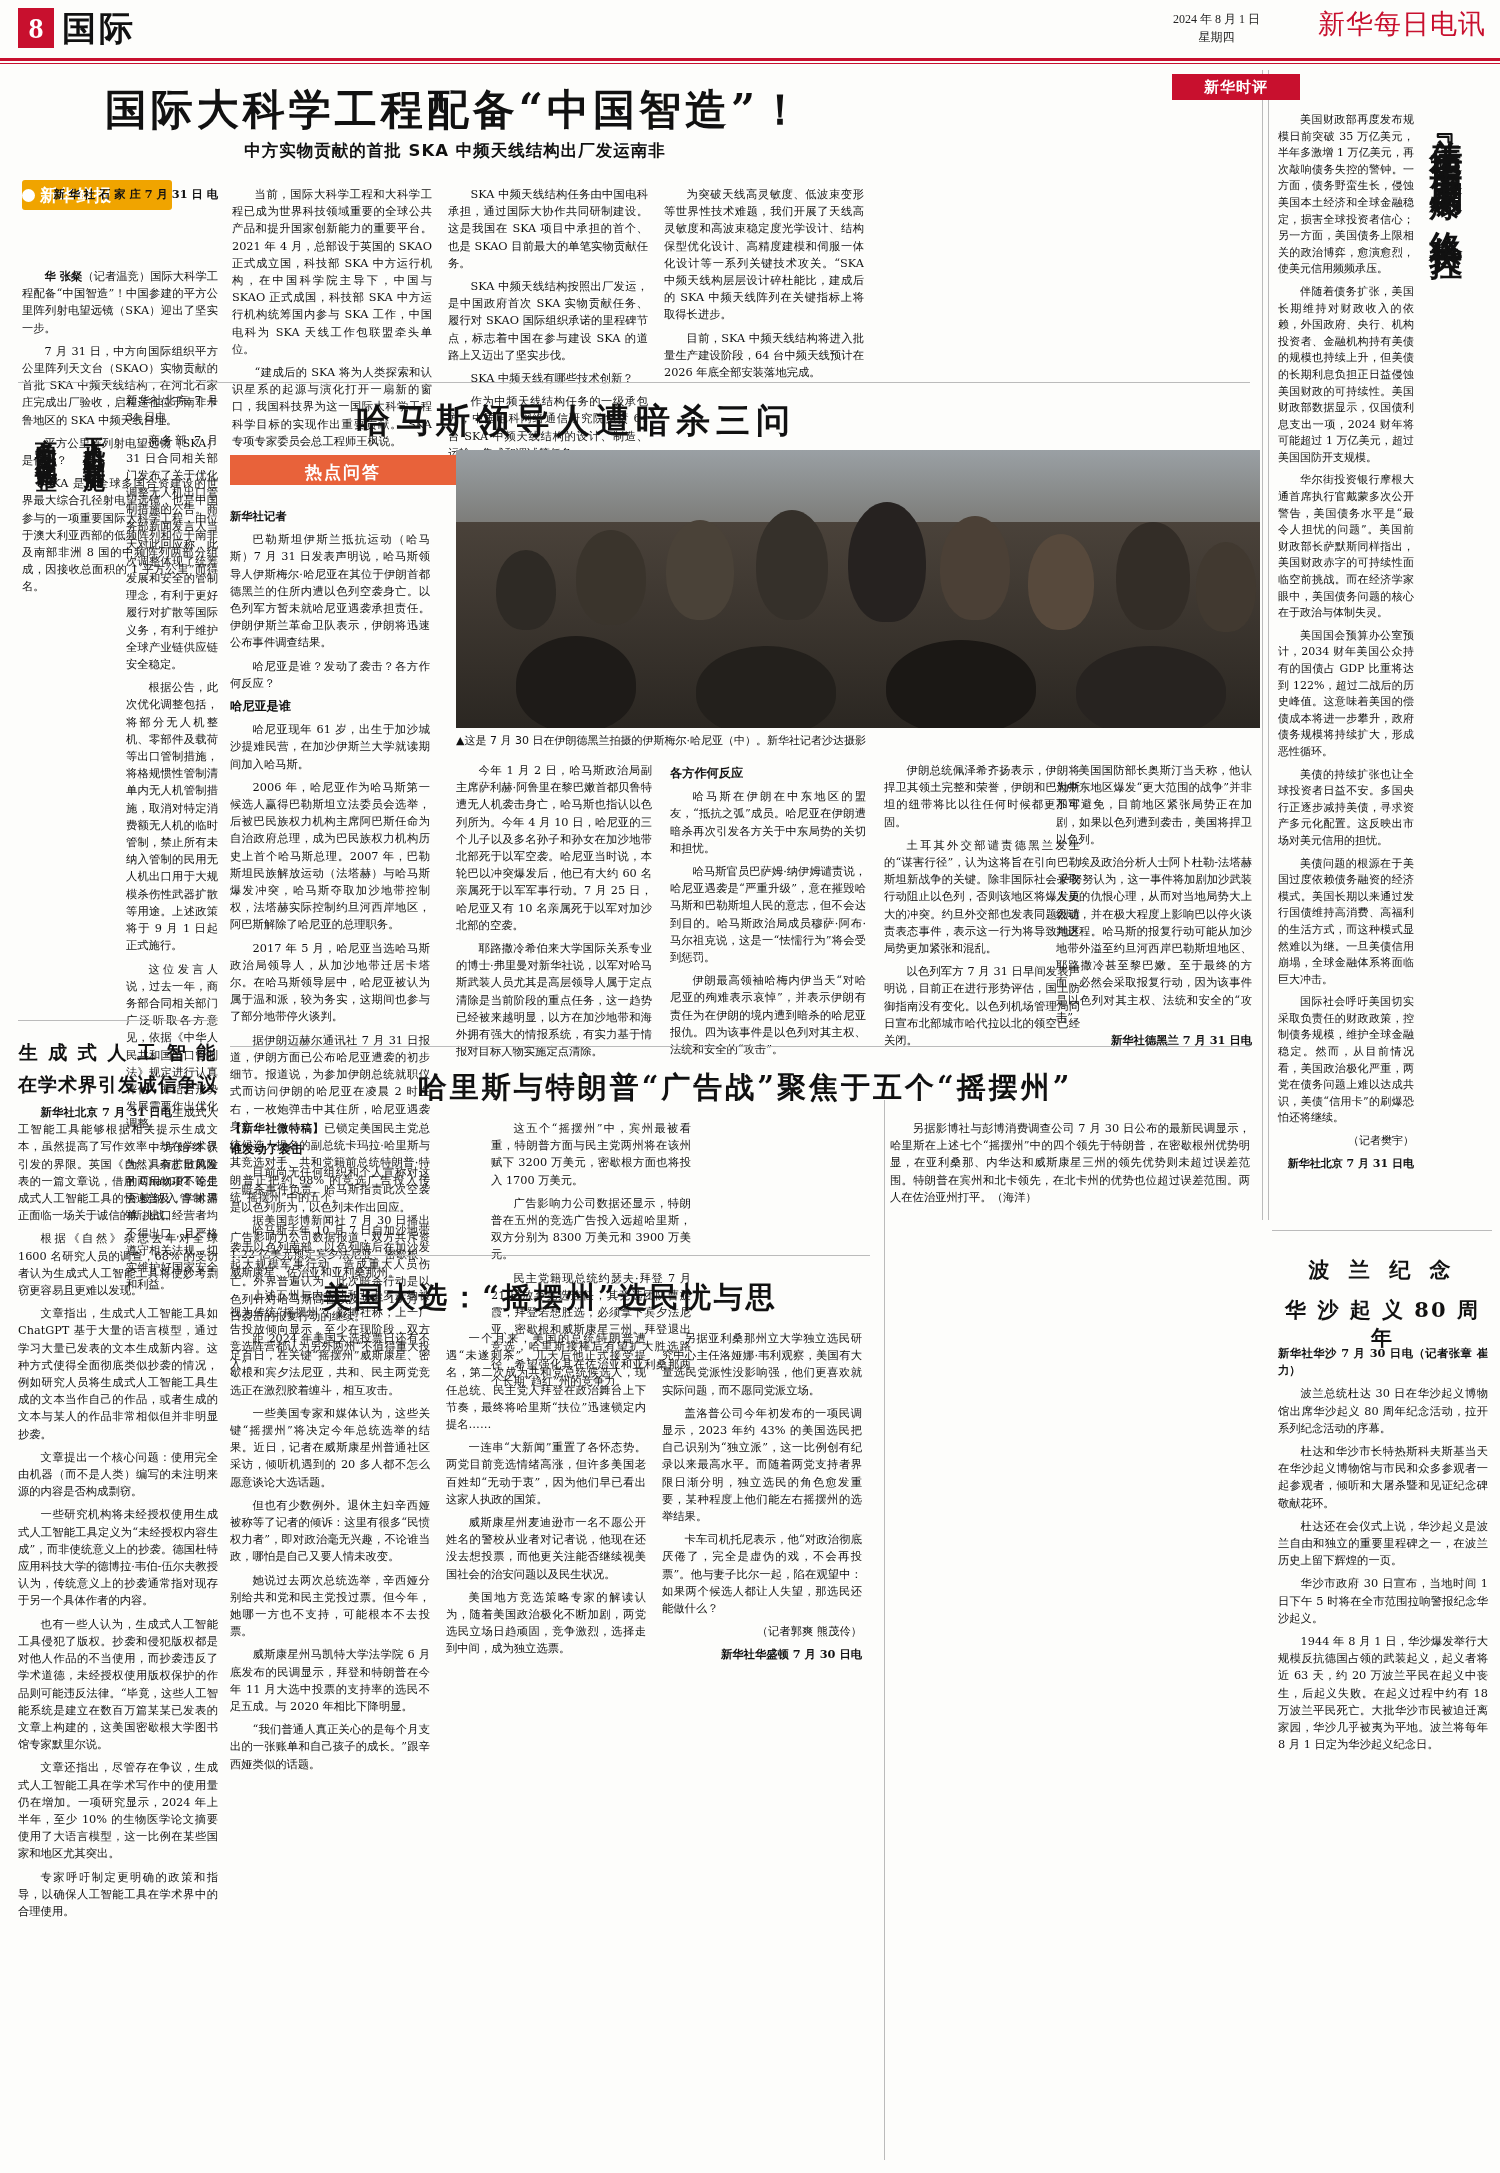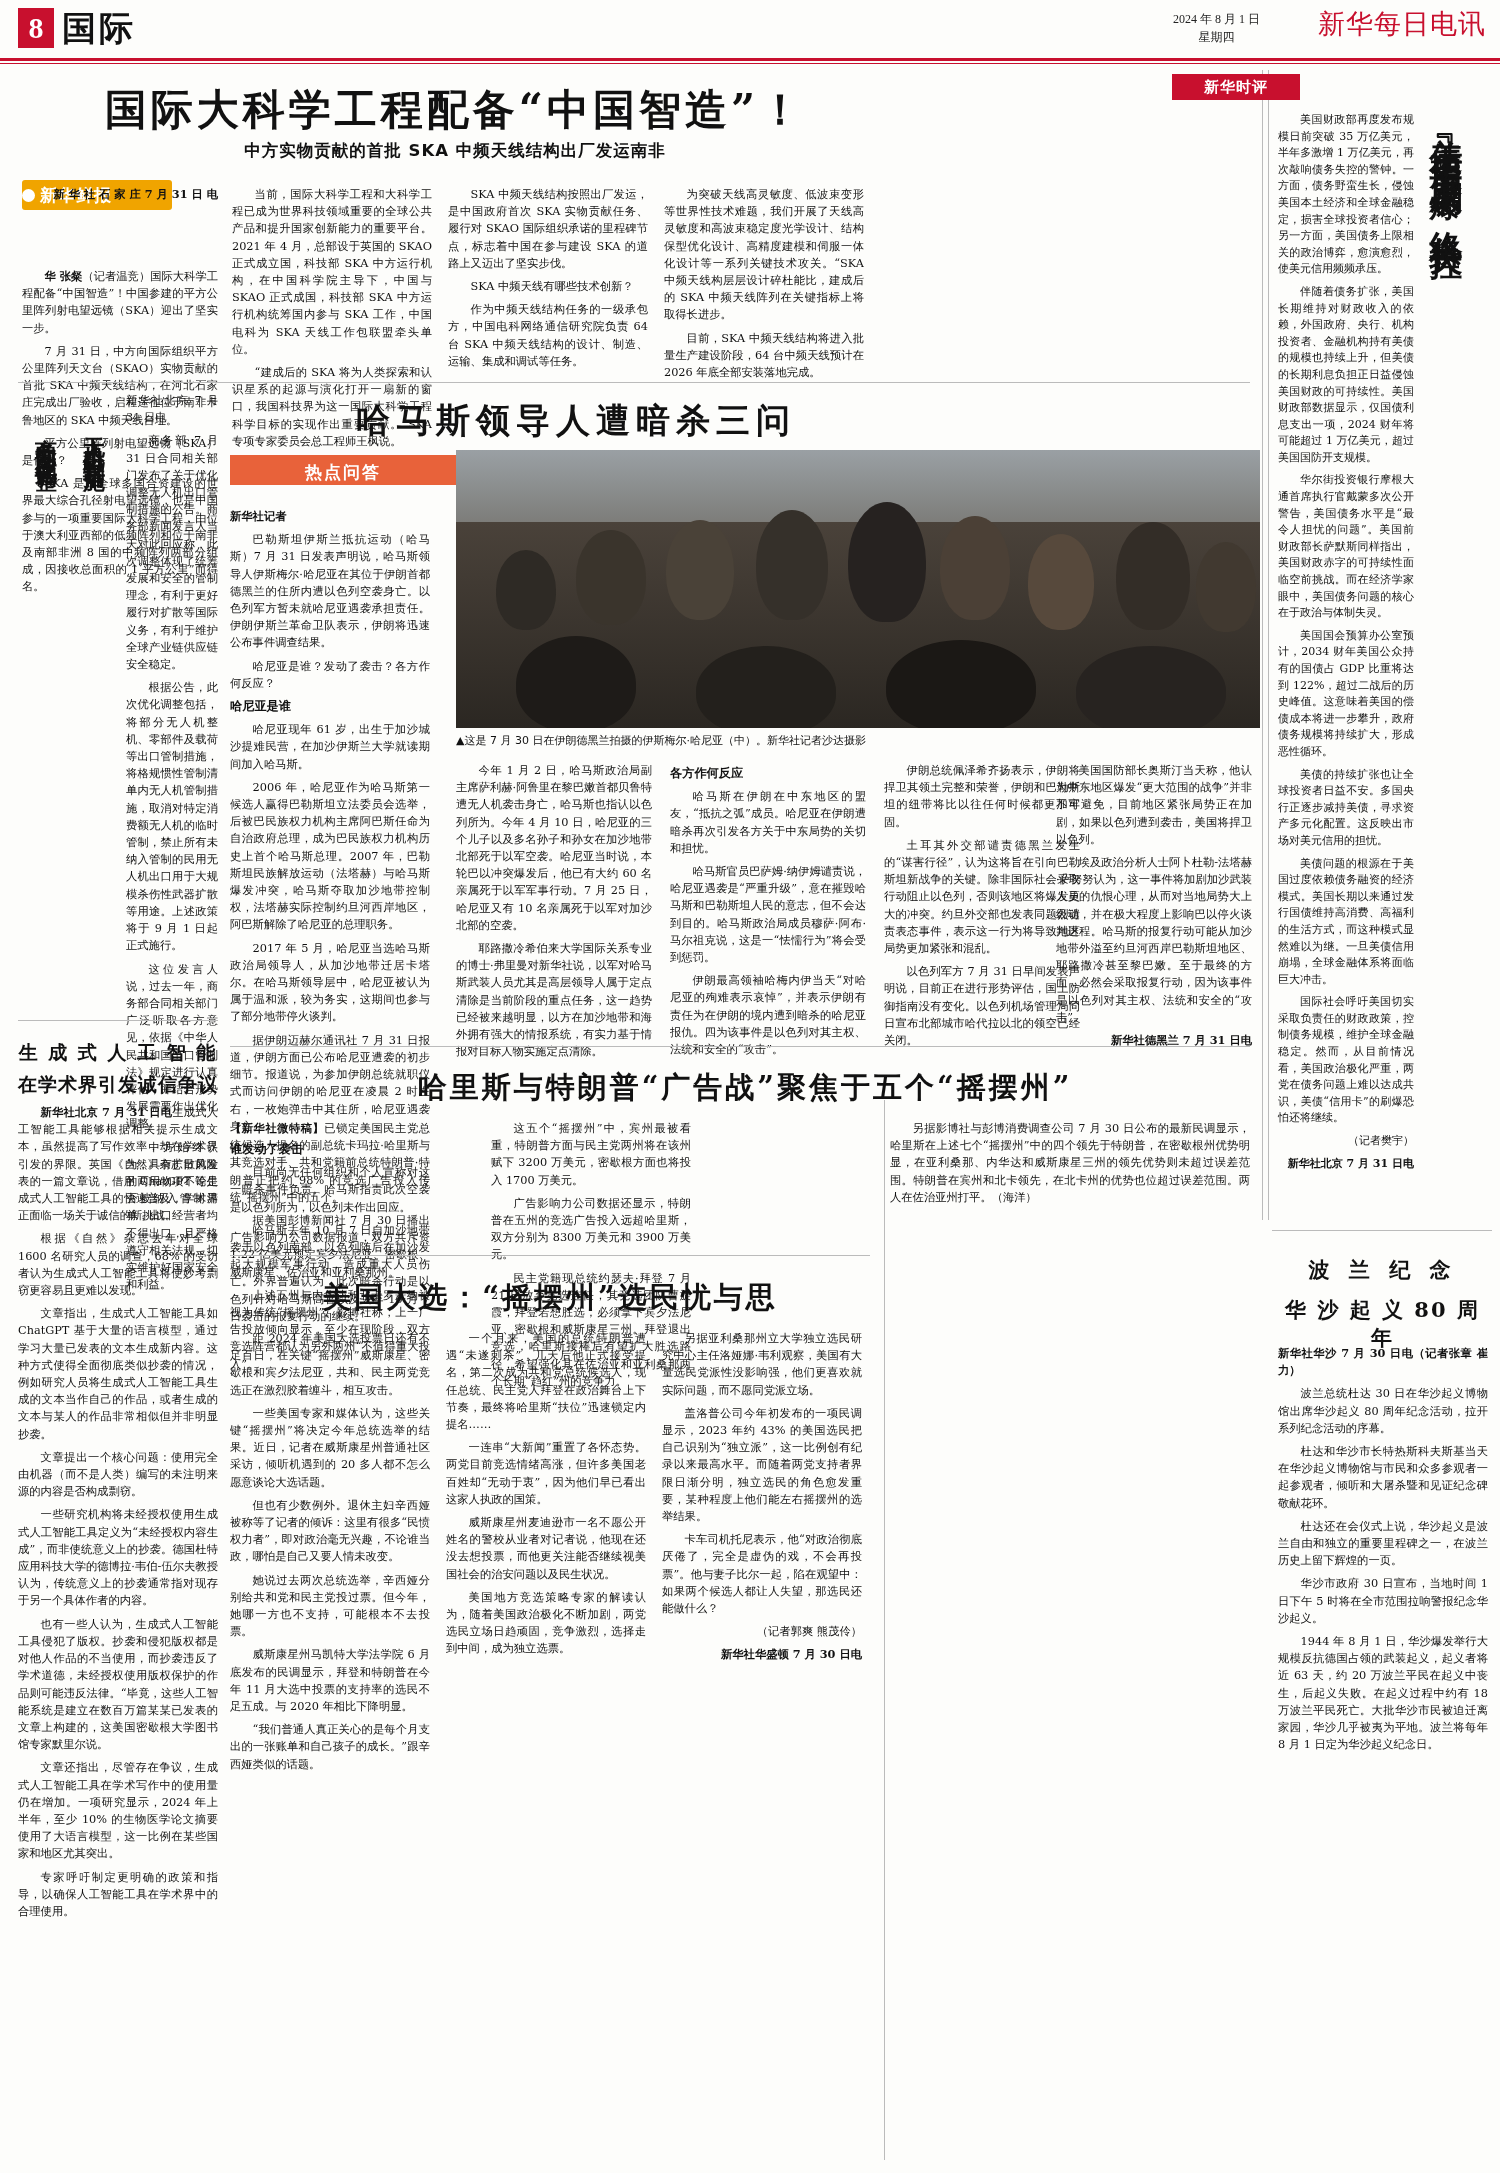--- a/index.html
+++ b/index.html
@@ -128,20 +128,21 @@
     <p>SKA 是由全球多国合资建设的世界最大综合孔径射电望远镜，也是中国参与的一项重要国际大科学工程，由位于澳大利亚西部的低频阵列和位于南非及南部非洲 8 国的中频阵列两部分组成，因接收总面积的 1 平方公里”而得名。</p>
   </div>
 
   <div class="col" style="left:232px;top:186px;width:200px;">
     <p>当前，国际大科学工程和大科学工程已成为世界科技领域重要的全球公共产品和提升国家创新能力的重要平台。2021 年 4 月，总部设于英国的 SKAO 正式成立国，科技部 SKA 中方运行机构，在中国科学院主导下，中国与 SKAO 正式成国，科技部 SKA 中方运行机构统筹国内参与 SKA 工作，中国电科为 SKA 天线工作包联盟牵头单位。</p>
     <p>“建成后的 SKA 将为人类探索和认识星系的起源与演化打开一扇新的窗口，我国科技界为这一国际大科学工程科学目标的实现作出重要贡献。”SKA 专项专家委员会总工程师王枫说。</p>
     <p>中方这一实物贡献意味着什么？</p>
   </div>
 
   <div class="col" style="left:448px;top:186px;width:200px;">
+    <p>SKA 中频天线结构任务由中国电科承担，通过国际大协作共同研制建设。这是我国在 SKA 项目中承担的首个、也是 SKAO 目前最大的单笔实物贡献任务。</p>
     <p>SKA 中频天线结构按照出厂发运，是中国政府首次 SKA 实物贡献任务、履行对 SKAO 国际组织承诺的里程碑节点，标志着中国在参与建设 SKA 的道路上又迈出了坚实步伐。</p>
     <p>SKA 中频天线有哪些技术创新？</p>
     <p>作为中频天线结构任务的一级承包方，中国电科网络通信研究院负责 64 台 SKA 中频天线结构的设计、制造、运输、集成和调试等任务。</p>
   </div>
 
   <div class="col" style="left:664px;top:186px;width:200px;">
     <p>为突破天线高灵敏度、低波束变形等世界性技术难题，我们开展了天线高灵敏度和高波束稳定度光学设计、结构保型优化设计、高精度建模和伺服一体化设计等一系列关键技术攻关。“SKA 中频天线构层层设计碎杜能比，建成后的 SKA 中频天线阵列在关键指标上将取得长进步。</p>
     <p>目前，SKA 中频天线结构将进入批量生产建设阶段，64 台中频天线预计在 2026 年底全部安装落地完成。</p>
     <p></p>
   </div>

